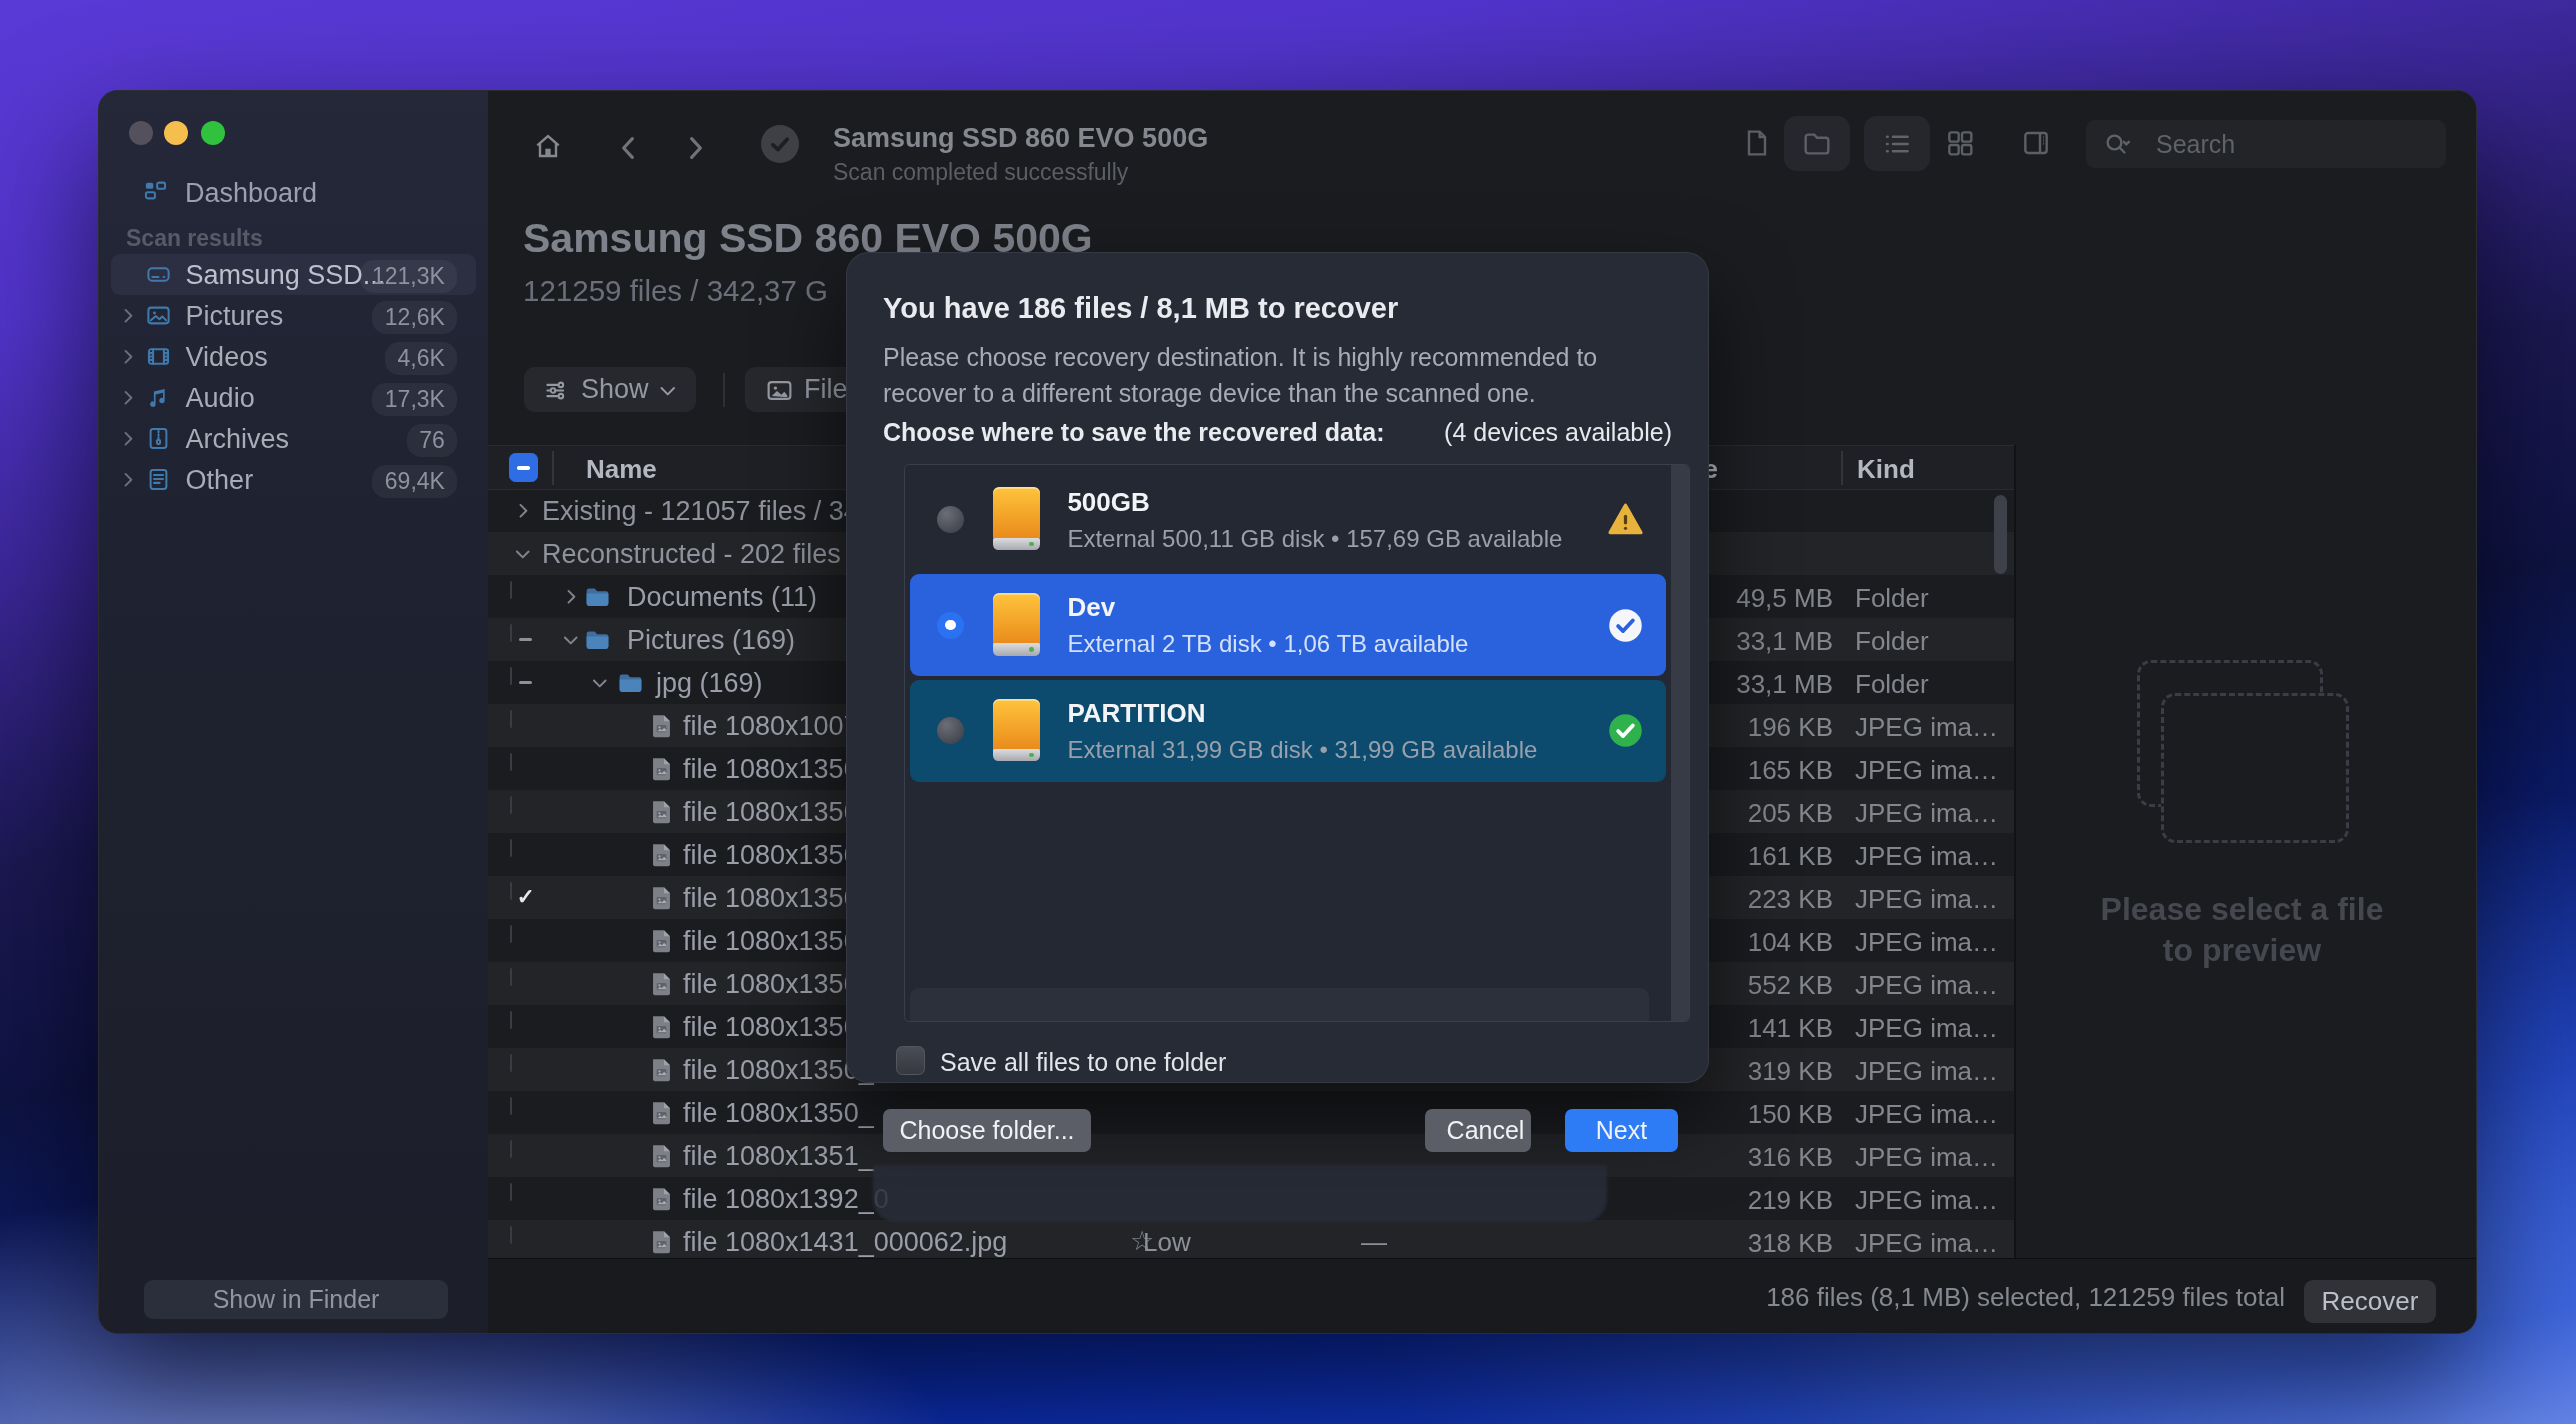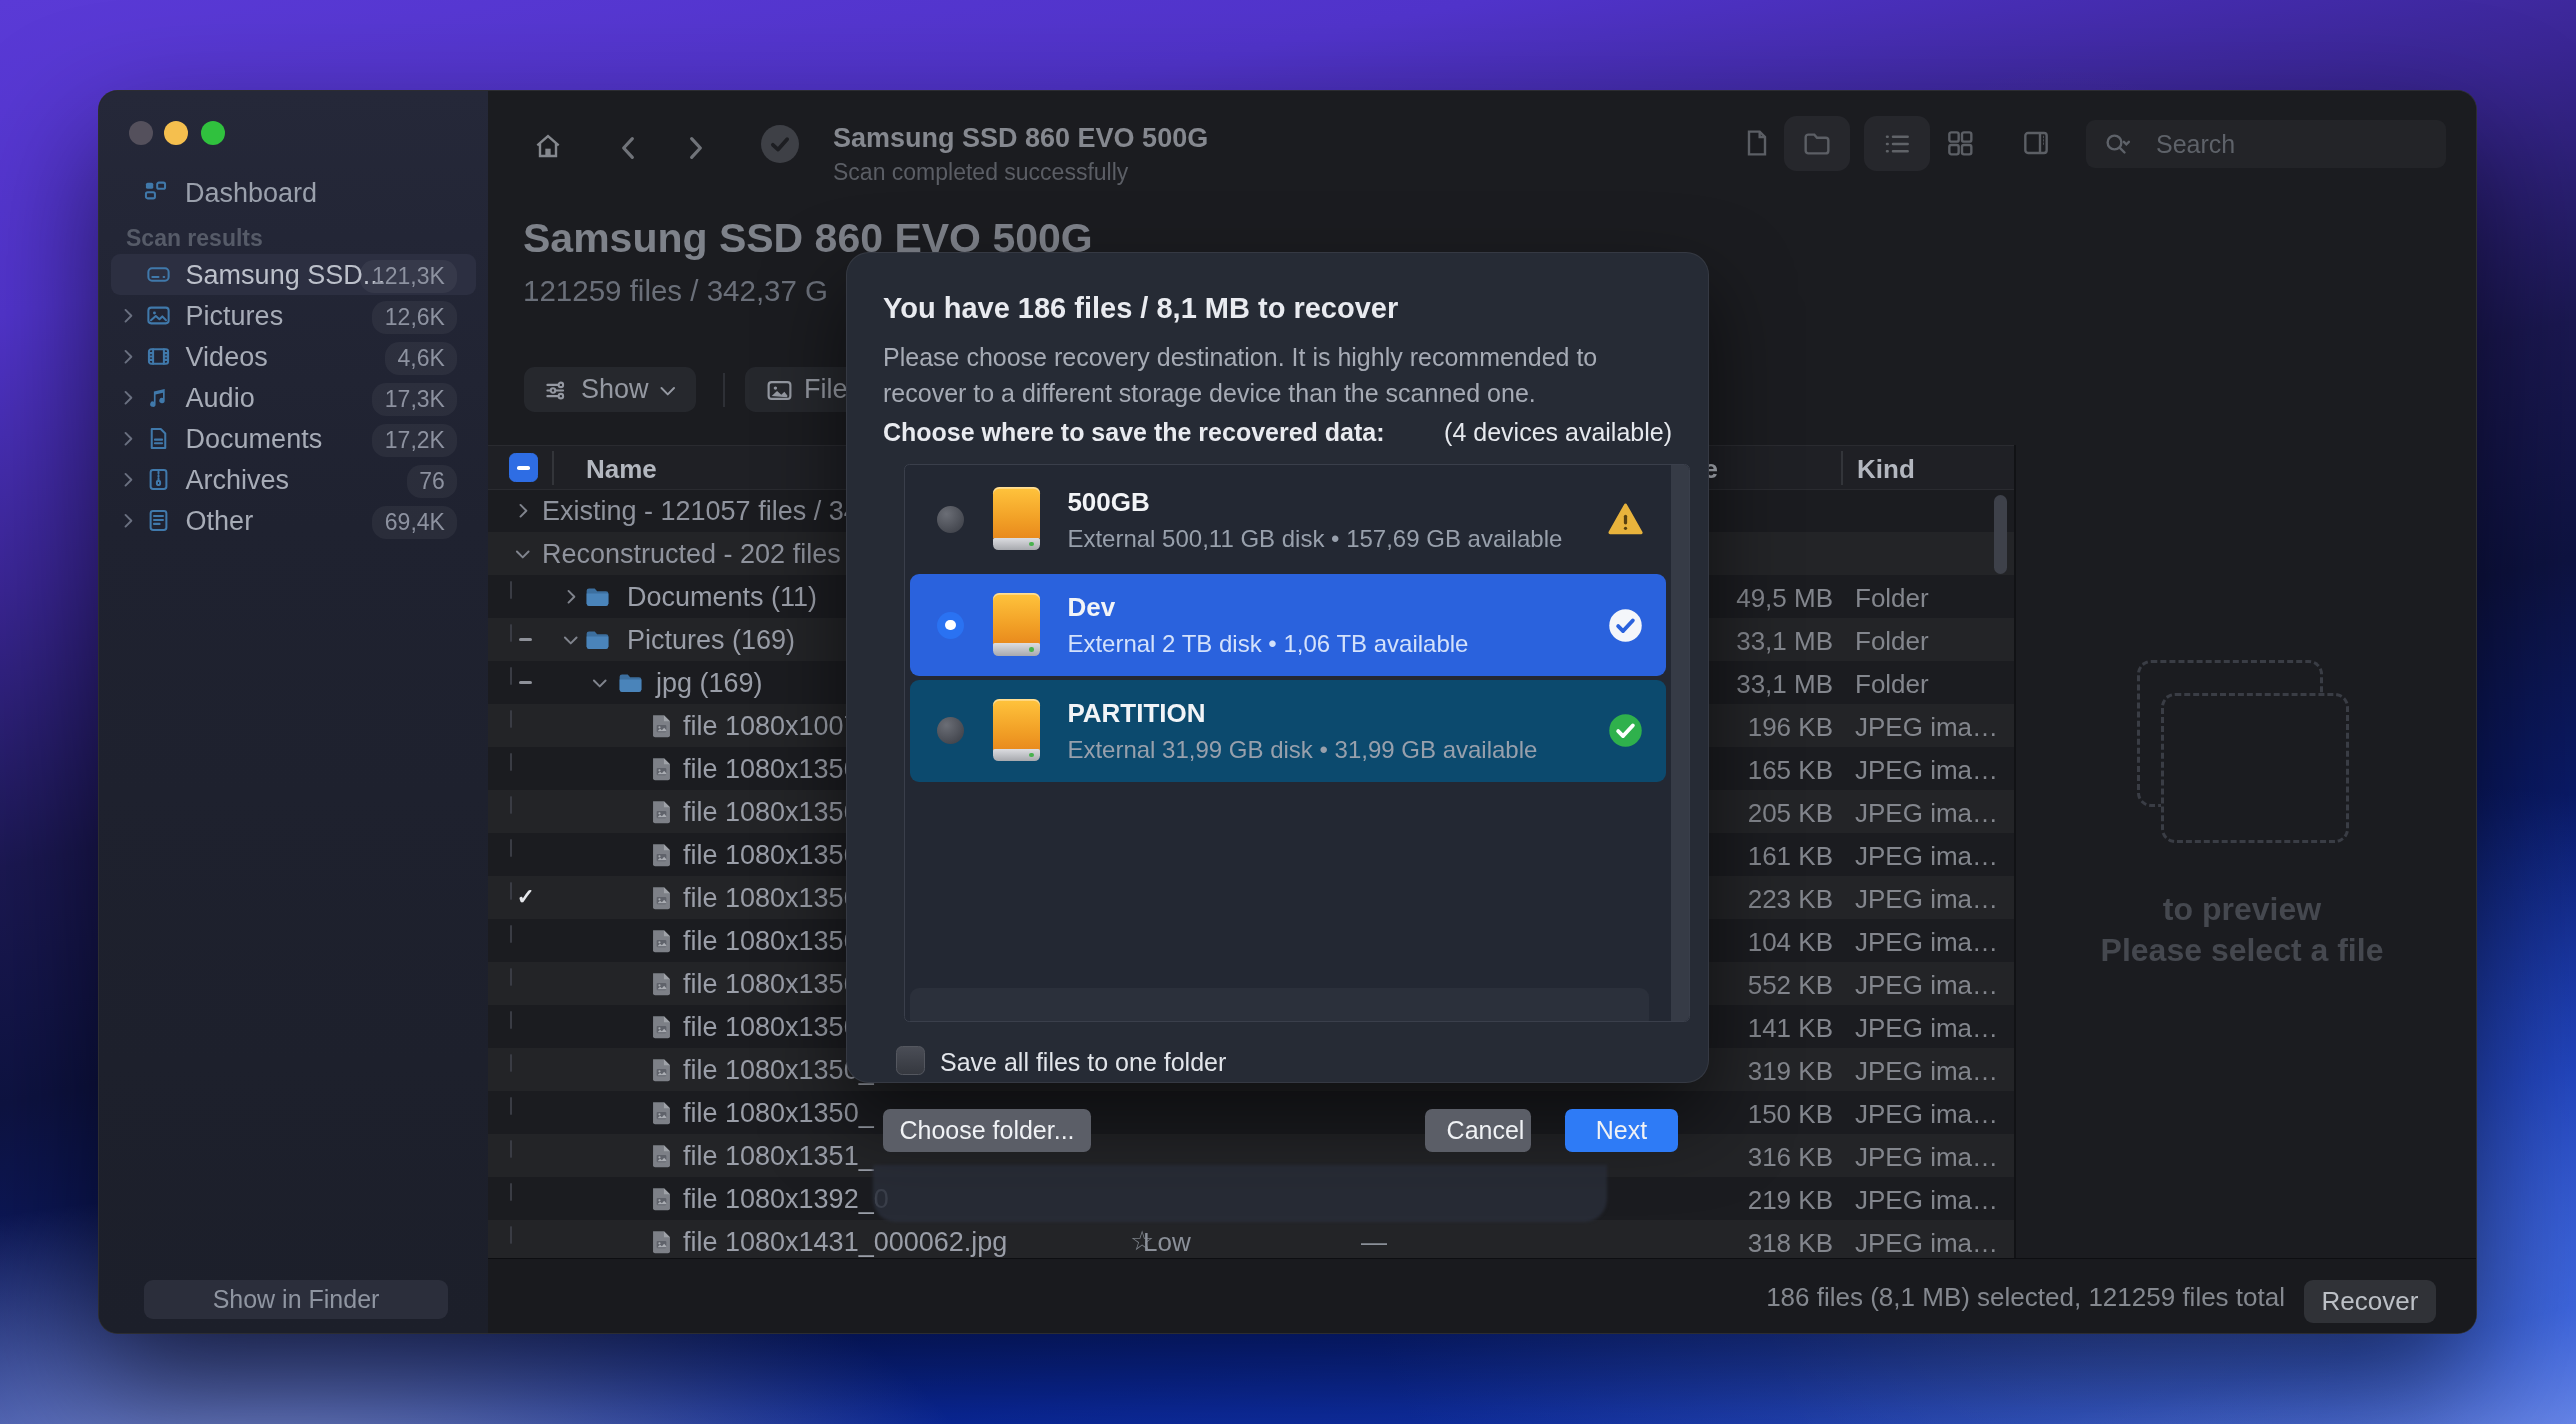--- a/index.html
+++ b/index.html
@@ -247,35 +247,20 @@
     <span class="side-count">17,3K</span>
   </div>
           <div class="side-row" data-selected="false" data-chevron="true">
     <span class="chev">
       <svg viewBox="0 0 24 24" fill="none" stroke="currentColor" stroke-width="2.2" stroke-linecap="round" stroke-linejoin="round">
                 <path d="M9.5 5.5 16 12l-6.5 6.5"></path>
               </svg>
     </span>
     <span class="side-icon">
               <svg viewBox="0 0 24 24" fill="none" stroke="#4079ab" stroke-width="1.8" stroke-linecap="round" stroke-linejoin="round">
-                <path d="M6 3.5h8l4 4v13H6z"></path>
-                <path d="M8.8 13h6.4M8.8 16.2h6.4"></path>
-              </svg>
-            </span>
-    <span class="side-label">Documents</span>
-    <span class="side-count">17,2K</span>
-  </div>
-          <div class="side-row" data-selected="false" data-chevron="true">
-    <span class="chev">
-      <svg viewBox="0 0 24 24" fill="none" stroke="currentColor" stroke-width="2.2" stroke-linecap="round" stroke-linejoin="round">
-                <path d="M9.5 5.5 16 12l-6.5 6.5"></path>
-              </svg>
-    </span>
-    <span class="side-icon">
-              <svg viewBox="0 0 24 24" fill="none" stroke="#4079ab" stroke-width="1.8" stroke-linecap="round" stroke-linejoin="round">
                 <rect x="5" y="3.5" width="14" height="17" rx="2.2"></rect>
                 <path d="M12 5.2v1.3M12 8.2v1.3M12 11.2v1.3"></path>
                 <rect x="10.6" y="13.4" width="2.8" height="3.4" rx="0.7"></rect>
               </svg>
             </span>
     <span class="side-label">Archives</span>
     <span class="side-count">76</span>
   </div>
           <div class="side-row" data-selected="false" data-chevron="true">
     <span class="chev">
@@ -703,22 +688,22 @@
     <span class="t-size">318 KB</span>
     <span class="t-kind">JPEG ima…</span>
   </div>
         </div>
       <div class="vscroll"></div>
 
       <div class="divider"></div>
       <div class="pv-box" style="left:1649px;top:569px;width:186px;height:147px;"></div>
       <div class="pv-box" style="left:1673px;top:602px;width:188px;height:150px;"></div>
       <div class="pv-text">
+        <div>Please select a file</div>
         <div>to preview</div>
-        <div>Please select a file</div>
       </div>
 
       <div class="bbar">
         <span class="sel">186 files (8,1 MB) selected, 121259 files total</span>
       </div>
       <div class="recover-btn">Recover</div>
     </div>
   </div>
 
   <div class="modal-shadow"></div>

